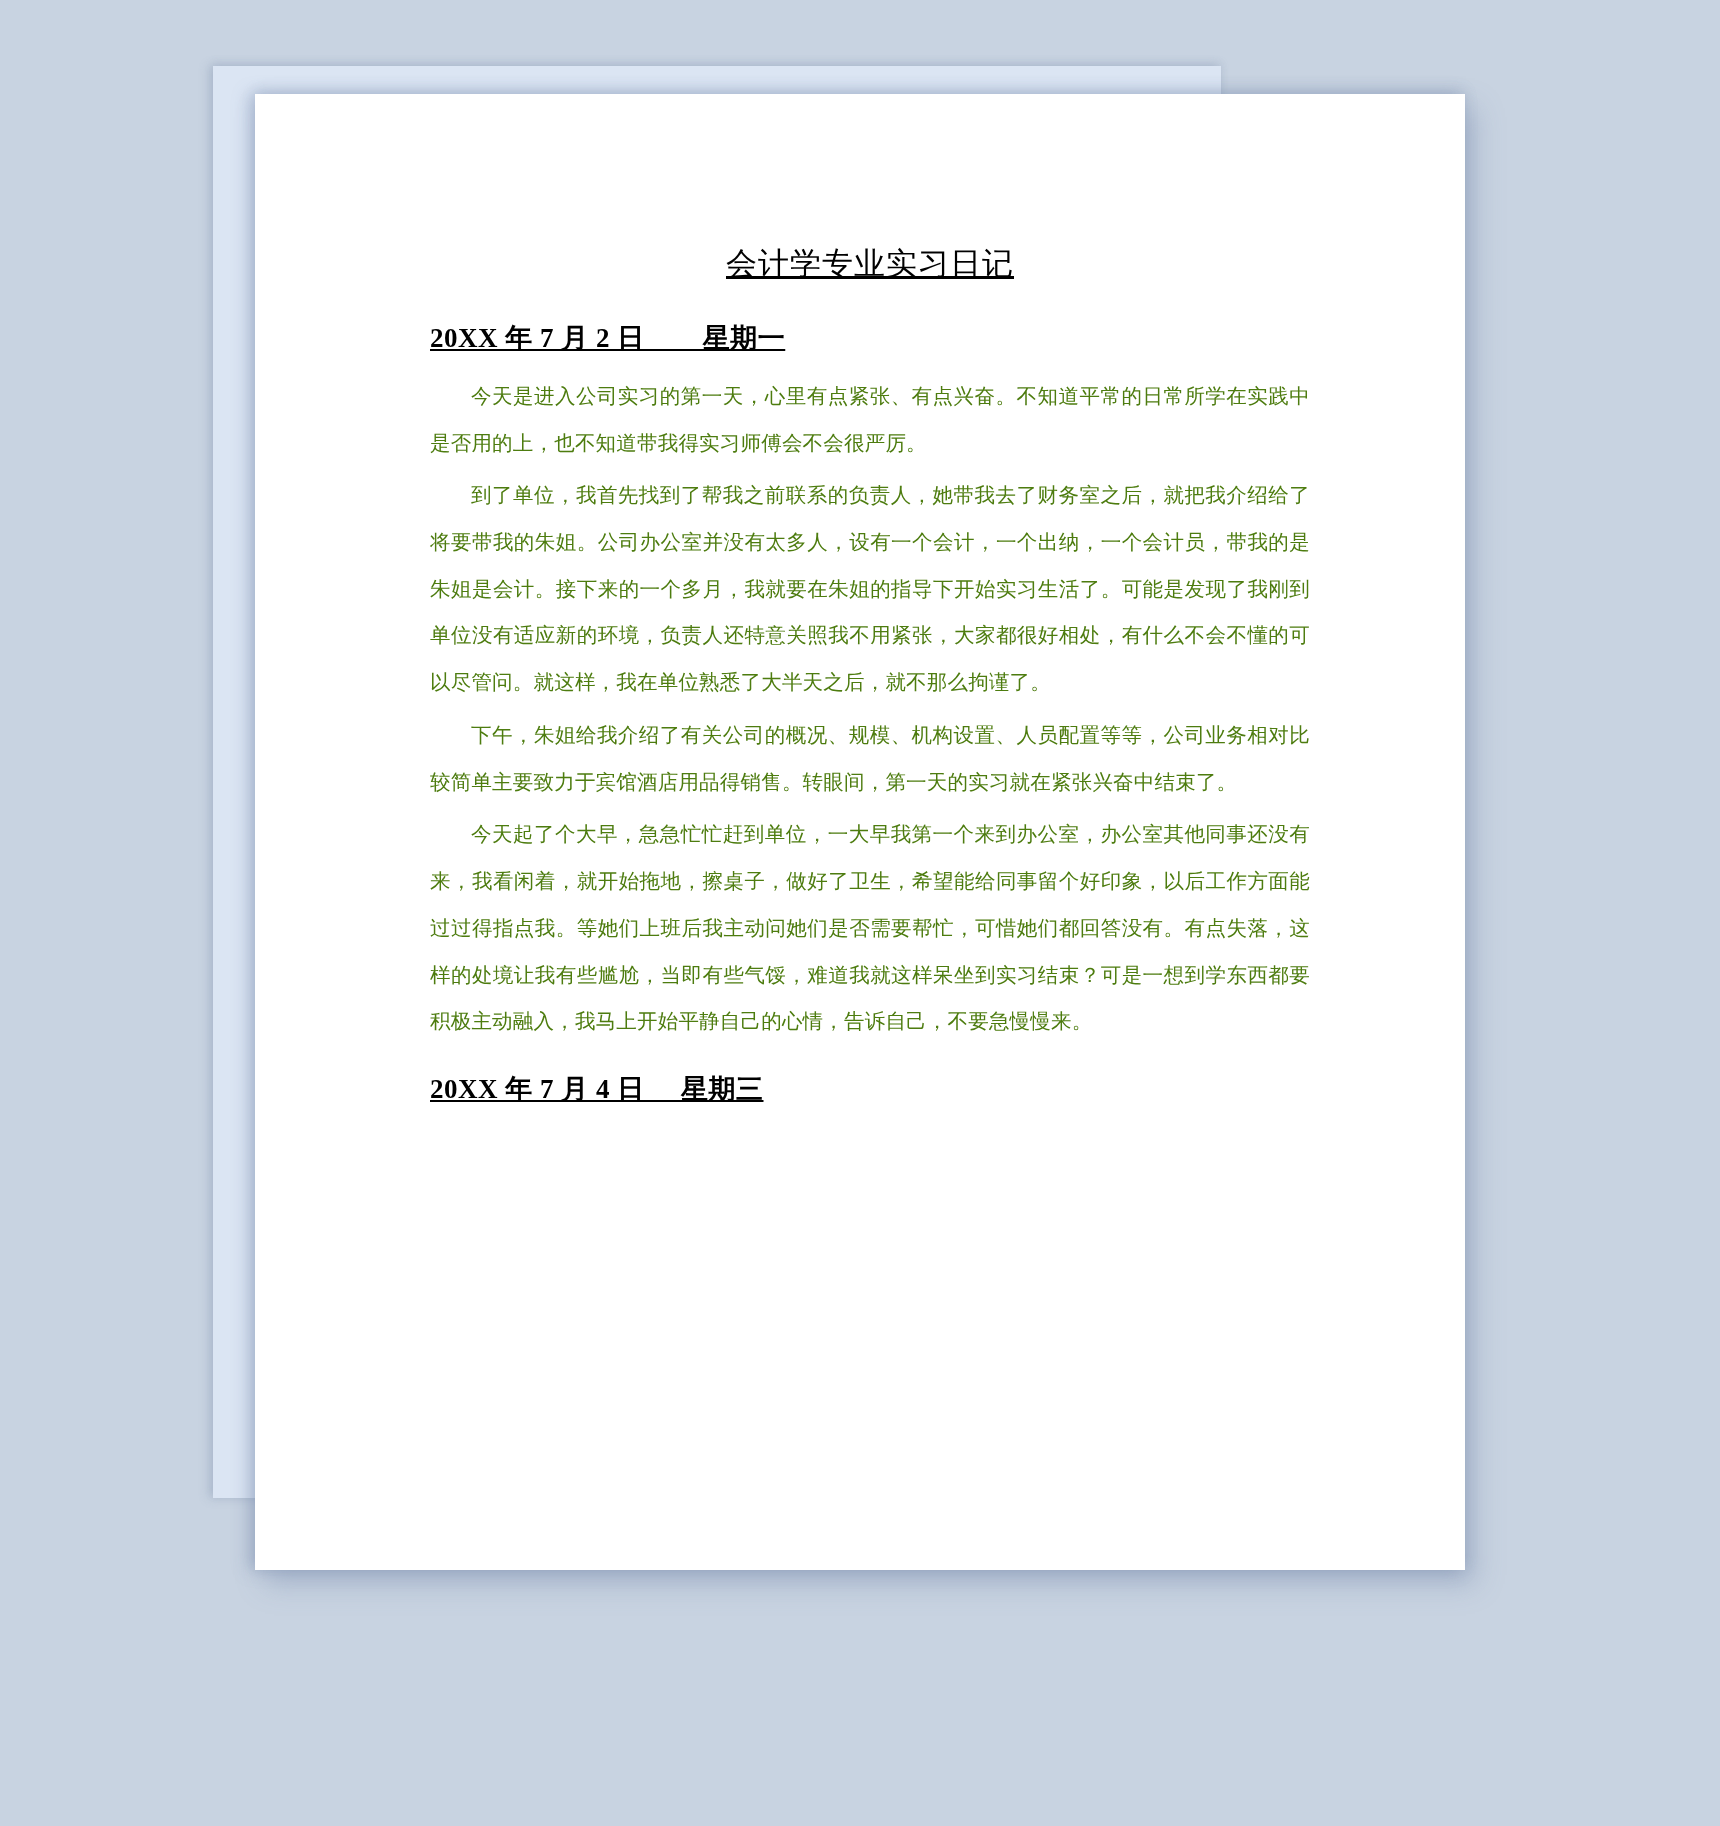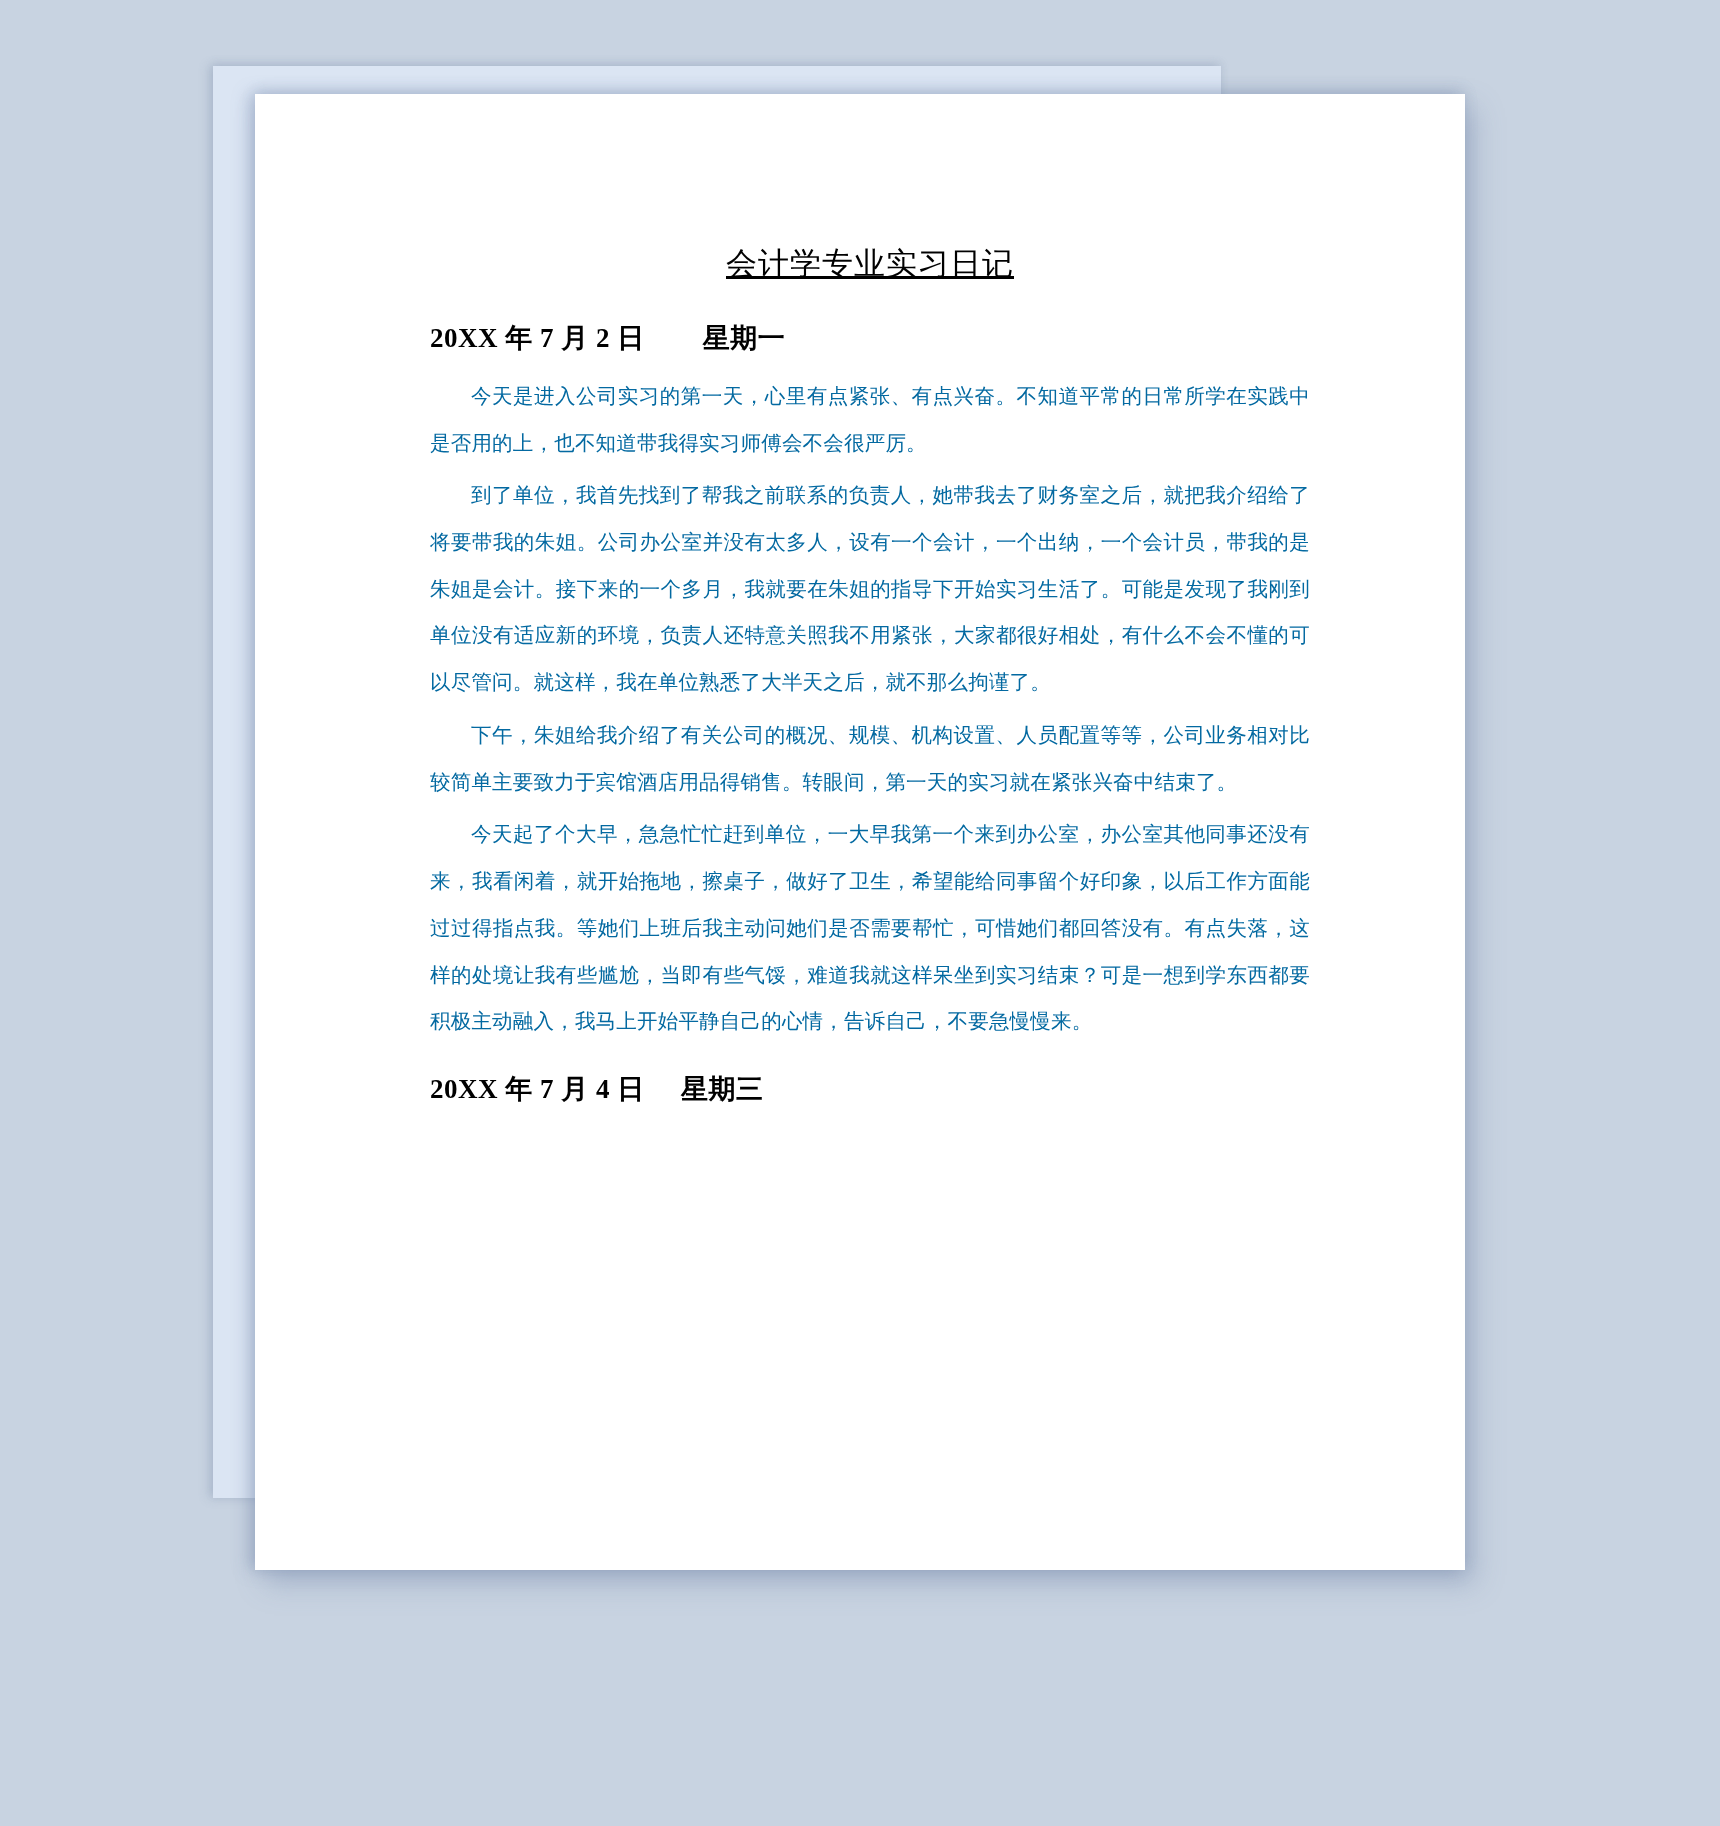--- a/index.html
+++ b/index.html
@@ -58,32 +58,33 @@
   }
 
   .date-heading {
     font-size: 27px;
     font-weight: 700;
     color: #000;
     margin: 0 0 14px 0;
     line-height: 1.5;
     white-space: pre;
     letter-spacing: 0.5px;
+    text-decoration: underline;
   }
   .date-heading.gap-top {
     margin-top: 34px;
   }
   .date-heading.last {
     margin-top: 24px;
     margin-bottom: 0;
   }
 
   .para {
     font-size: 20.5px;
-    color: #0369a1;
+    color: #4d7c0f;
     line-height: 2.28;
     margin: 0 0 6px 0;
     text-align: justify;
     text-justify: inter-ideograph;
     text-indent: 2em;
     letter-spacing: 0.2px;
   }
 </style>
 </head>
 <body>

